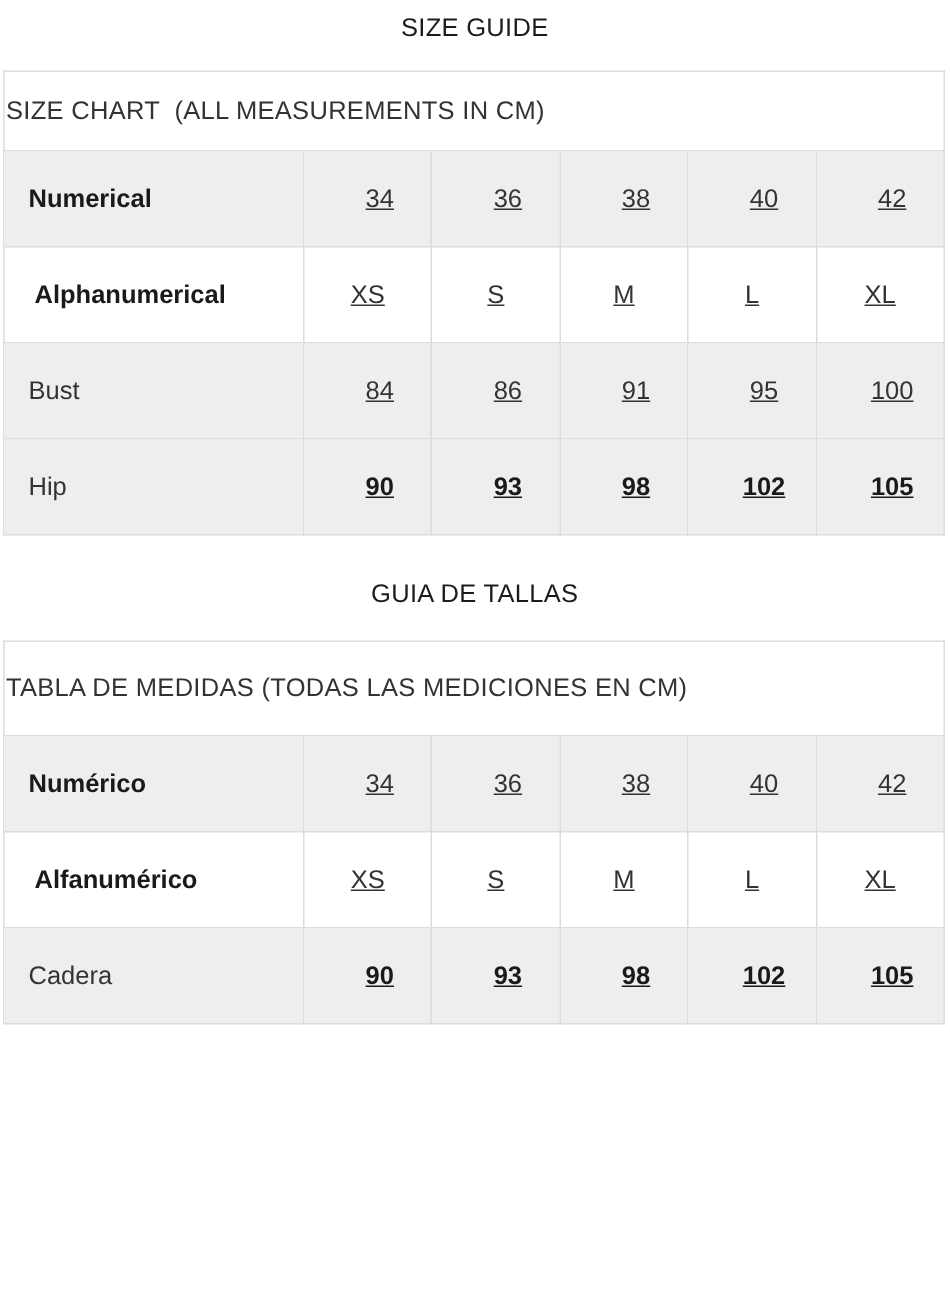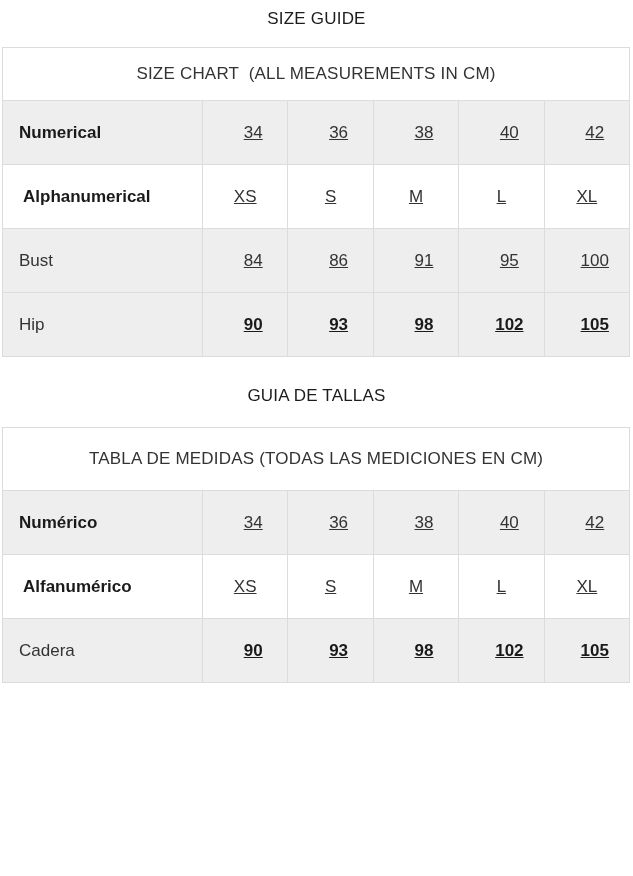--- a/index.html
+++ b/index.html
@@ -42,21 +42,21 @@
   table.size-table td {
     border: 1px solid #dcdcdc;
     font-size: 17px;
     vertical-align: middle;
     overflow: hidden;
   }
   th.table-header {
     height: 50px;
     font-weight: 400;
     color: #333333;
-    text-align: center;
+    text-align: left;
     white-space: pre-wrap;
     background: #ffffff;
     letter-spacing: 0.2px;
   }
   th.table-header.tall {
     height: 60px;
   }
   td.label-cell {
     text-align: left;
     padding-left: 20px;

